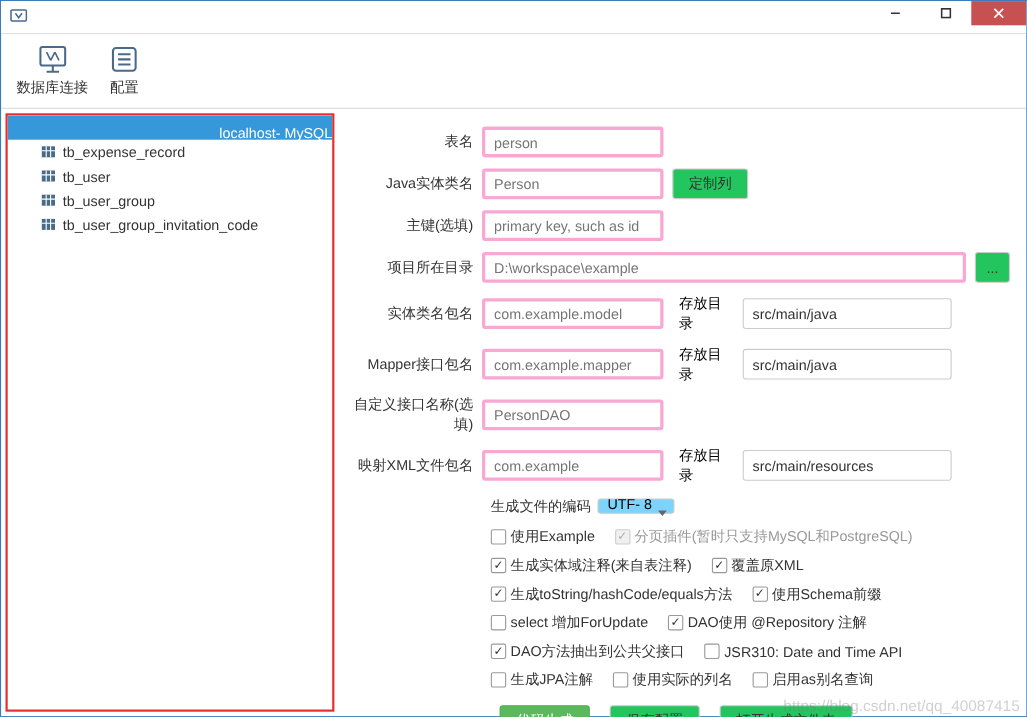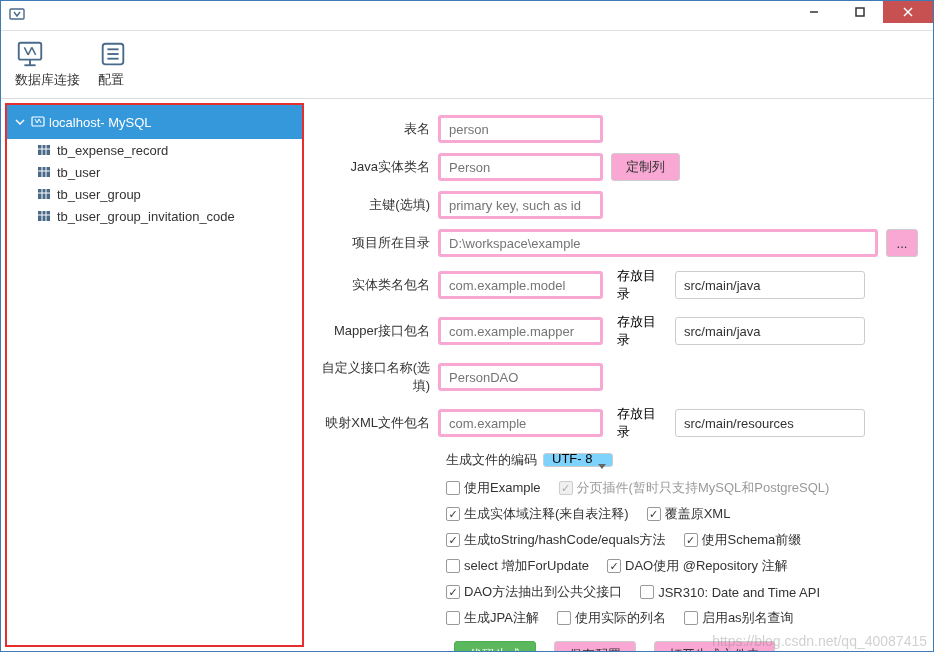--- a/index.html
+++ b/index.html
@@ -6,38 +6,38 @@
 body { background: #fff; }
 .window { width: 934px; height: 652px; border: 1px solid #3a7bb8; background: #fff; position: relative; overflow: hidden; }
 .titlebar { height: 30px; background: #fff; display: flex; align-items: center; justify-content: space-between; border-bottom: 1px solid #e0e0e0; }
 .titlebar-left { padding-left: 8px; display: flex; align-items: center; }
 .titlebar-icon svg { width: 16px; height: 16px; }
 .win-controls { display: flex; height: 100%; }
 .win-btn { width: 46px; height: 22px; display: flex; align-items: center; justify-content: center; cursor: pointer; }
 .win-btn.close { background: #c75050; color: #fff; width: 50px; }
 .win-btn svg { width: 10px; height: 10px; }
 .toolbar { height: 68px; display: flex; gap: 18px; padding: 8px 14px 0 14px; border-bottom: 1px solid #dcdcdc; }
-.tool-item { display: flex; flex-direction: column; align-items: flex-start; gap: 2px; cursor: pointer; }
+.tool-item { display: flex; flex-direction: column; align-items: center; gap: 2px; cursor: pointer; }
 .tool-item svg { width: 30px; height: 30px; stroke: #4a6a8a; fill: none; stroke-width: 2; }
 .tool-item span { color: #333; font-size: 13px; }
 .content { display: flex; height: calc(100% - 98px); }
 .sidebar { width: 299px; border: 2px solid #e62e2e; margin: 4px; background: #fff; overflow: auto; position: relative; }
 .tree-root { padding: 0; }
-.tree-node-root { background: #3598db; color: #fff; height: 34px; display: flex; align-items: center; padding-left: 6px; gap: 4px; cursor: pointer; }
+.tree-node-root { background: #3598db; color: #fff; height: 22px; display: flex; align-items: flex-end; padding-left: 6px; gap: 4px; cursor: pointer; flex-direction: column; }
 .tree-node-root svg { width: 14px; height: 14px; }
 .tree-child { height: 22px; display: flex; align-items: center; padding-left: 30px; gap: 6px; cursor: pointer; color: #333; text-align: right; }
 .tree-child svg { width: 14px; height: 14px; }
 .form-panel { flex: 1; padding: 16px 10px 10px 10px; overflow: auto; }
 .form-row { display: flex; align-items: center; margin-bottom: 10px; }
 .form-label { width: 120px; text-align: right; padding-right: 8px; color: #333; font-size: 13px; }
 .form-input { flex: 1; max-width: 165px; height: 28px; border: 3px solid #f9a8d4; border-radius: 3px; padding: 0 8px; color: #999; }
 .form-input.wide { max-width: 440px; }
 .dir-label { width: 58px; text-align: left; padding-right: 8px; color: #000000; font-size: 13px; margin-left: 14px; }
 .dir-input { flex: 1; max-width: 190px; height: 28px; border: 1px solid #ccc; border-radius: 3px; padding: 0 8px; color: #333; }
-.btn { height: 28px; padding: 0 14px; border: 1px solid #ccc; background: #f9a8d4; border-radius: 3px; cursor: pointer; color: #333; margin-left: 8px; }
+.btn { height: 28px; padding: 0 14px; border: 1px solid #ccc; background: #22c55e; border-radius: 3px; cursor: pointer; color: #333; margin-left: 8px; }
 .btn.primary { background: #5cb85c; color: #fff; border-color: #4cae4c; }
 .btn.browse { width: 32px; padding: 0; }
 .enc-row { display: flex; align-items: center; margin: 0 0 10px 128px; gap: 6px; }
 .enc-label { color: #333; font-size: 13px; }
 .combo { height: 14px; border: 1px solid #ccc; border-radius: 3px; padding: 0 20px 0 8px; background: #7dd3fc; position: relative; display: inline-flex; align-items: flex-end; cursor: pointer; }
 .combo::after { content: ""; position: absolute; right: 6px; top: 10px; border-left: 4px solid transparent; border-right: 4px solid transparent; border-top: 5px solid #666; }
 .check-row { display: flex; align-items: center; margin: 0 0 8px 128px; gap: 18px; flex-wrap: wrap; }
 .chk { display: inline-flex; align-items: center; gap: 4px; cursor: pointer; color: #333; }
 .chk.disabled { color: #999; cursor: default; }
 .chk-box { width: 14px; height: 14px; border: 1px solid #999; border-radius: 2px; display: inline-flex; align-items: center; justify-content: center; background: #fff; }

